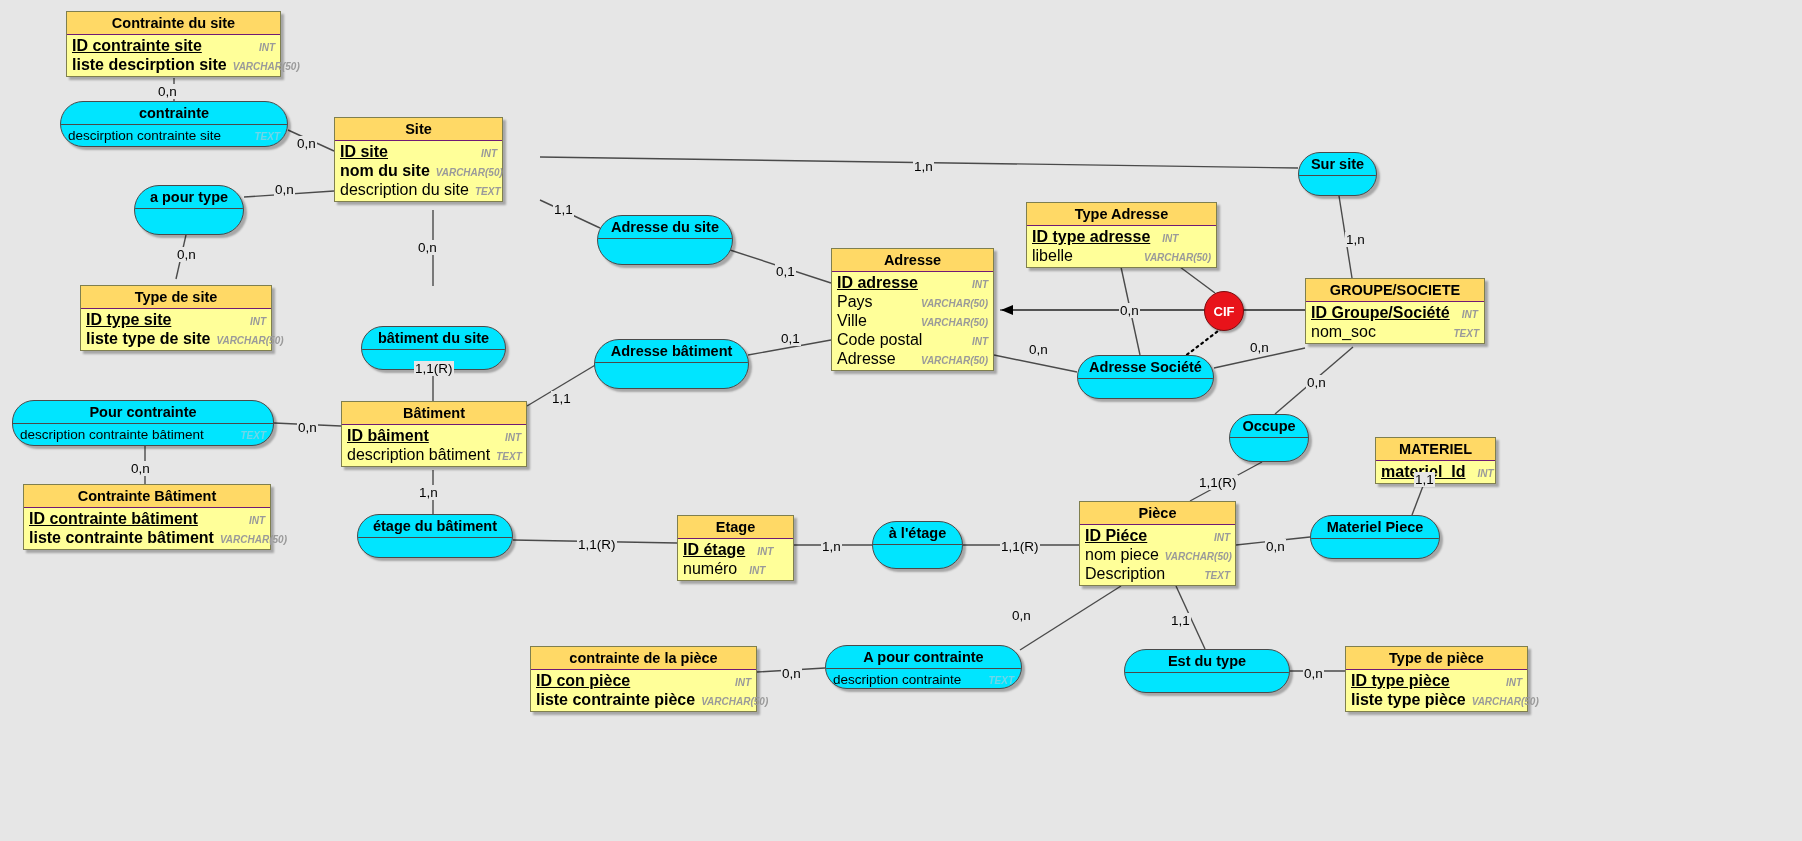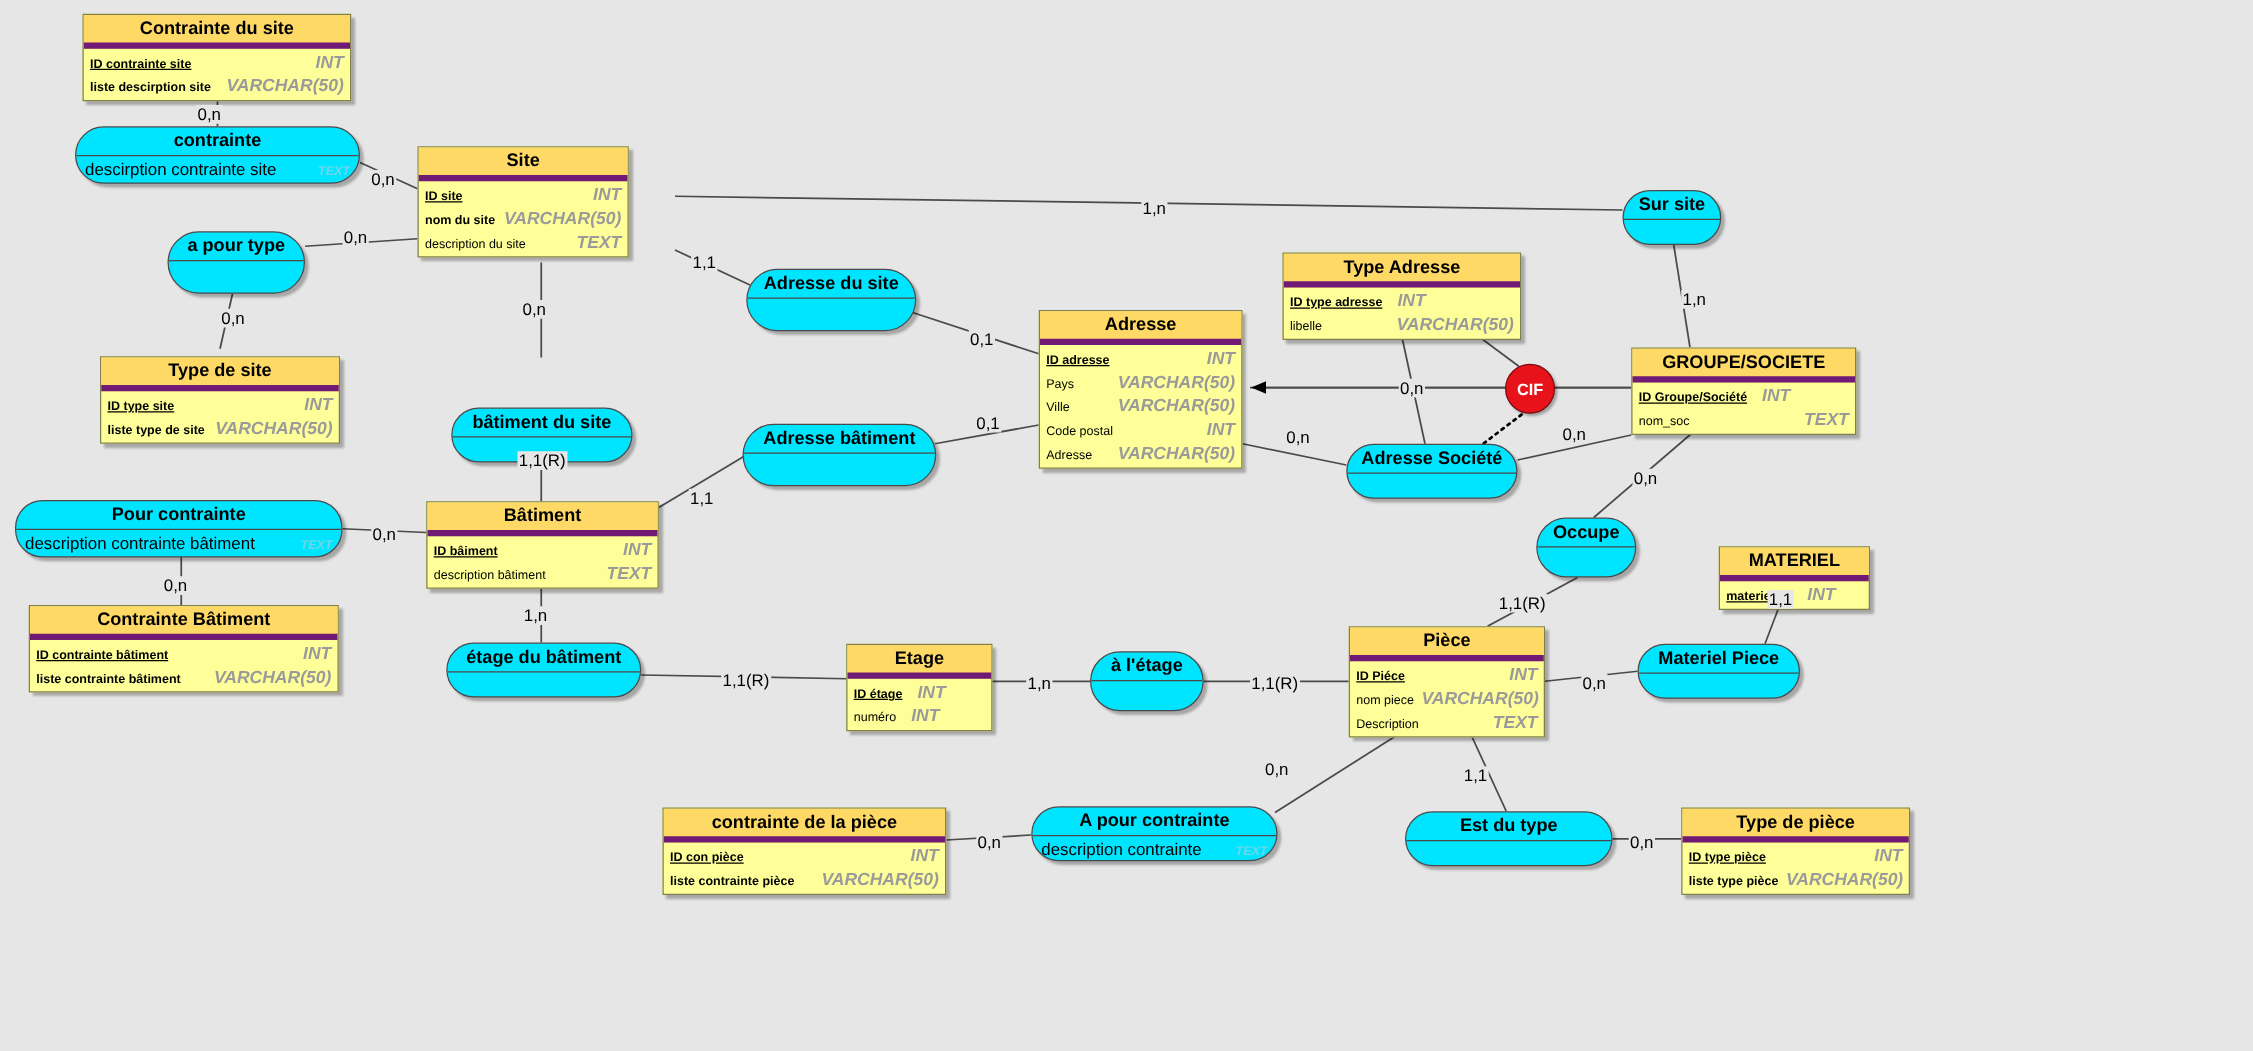--- a/index.html
+++ b/index.html
@@ -17,44 +17,44 @@
   .entity{
     position:absolute;
     box-sizing:border-box;
     border:1px solid #7f7f4f;
     background:#ffff99;
     box-shadow:3px 3px 2px rgba(0,0,0,.28);
     z-index:5;
   }
   .entity .ent-title{
     background:#ffd966;
-    border-bottom:5px solid #701a75;
+    border-bottom:1px solid #701a75;
     text-align:center;
     font-weight:bold;
     color:#000;
     font-size:14.5px;
     line-height:22px;
     height:22px;
     white-space:nowrap;
     overflow:hidden;
   }
   .entity .ent-body{padding:1px 0 2px 0;}
   .attr{
     display:flex;
     align-items:baseline;
     padding:0 5px;
     line-height:19px;
     height:19px;
     white-space:nowrap;
   }
-  .attr .aname{font-size:10px;color:#000;}
+  .attr .aname{font-size:16px;color:#000;}
   .attr.key .aname{font-weight:bold;text-decoration:underline;}
   .attr.bold .aname{font-weight:bold;}
   .attr .atype{
-    font-size:14px;
+    font-size:10px;
     font-style:italic;
     font-weight:bold;
     color:#9a9a9a;
     margin-left:auto;
     padding-left:6px;
   }
   .attr.tight .atype{margin-left:6px;}
 
   
   .rel{

